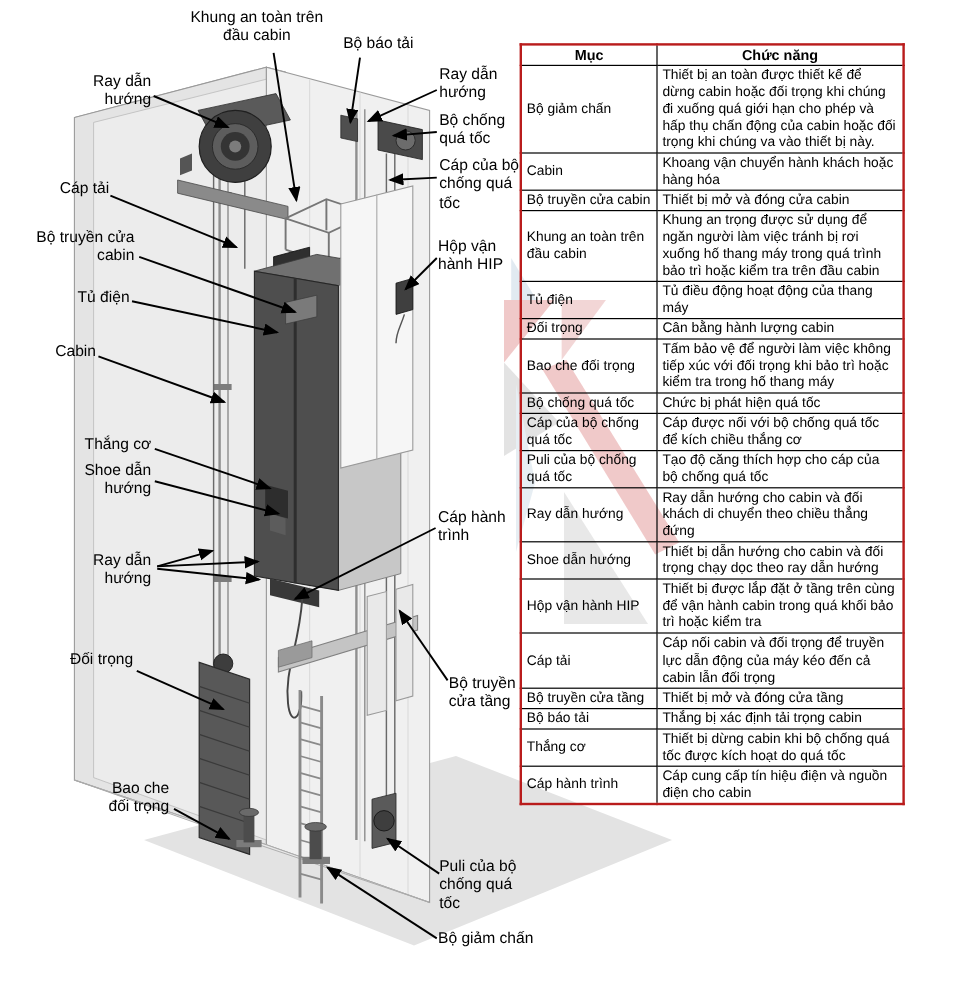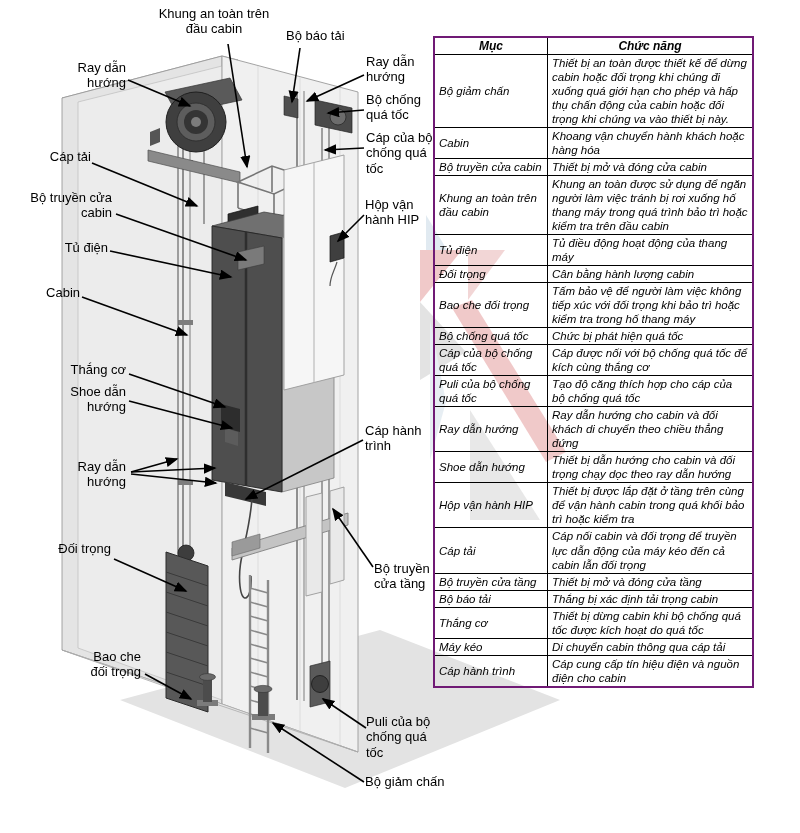--- a/index.html
+++ b/index.html
@@ -9,21 +9,21 @@
   .art{position:absolute;left:0;top:0;width:800px;height:833px;z-index:1;}
   
   .wm{position:absolute;left:0;top:0;width:800px;height:833px;z-index:0;}
   
   .lbl{position:absolute;font-size:13px;line-height:1.18;color:#000;z-index:3;}
   .r{text-align:right;}
   .c{text-align:center;}
   
   .tbl-wrap{position:absolute;left:433px;top:36px;width:321px;z-index:2;}
   table.parts{border-collapse:collapse;width:100%;background:transparent;
-              border:2px solid #701a75;font-style:italic;}
+              border:2px solid #b91c1c;}
   table.parts th{border:1px solid #000;font-weight:bold;font-size:12px;
                  padding:1px 3px;text-align:center;}
   table.parts td{border:1px solid #000;font-size:11.5px;line-height:1.22;
                  padding:1px 4px;vertical-align:middle;background:transparent;}
   td.col-item{width:104px;}
 </style>
 </head>
 <body>
 
 <div class="page">
@@ -264,41 +264,41 @@
           <tr>
             <td class="col-item">Cabin</td>
             <td>Khoang vận chuyển hành khách hoặc hàng hóa</td>
           </tr>
           <tr>
             <td class="col-item">Bộ truyền cửa cabin</td>
             <td>Thiết bị mở và đóng cửa cabin</td>
           </tr>
           <tr>
             <td class="col-item">Khung an toàn trên đầu cabin</td>
-            <td>Khung an toàn được sử dụng để ngăn người làm việc tránh bị rơi xuống hố thang máy trong quá trình bảo trì hoặc kiểm tra trên đầu cabin</td>
+            <td>Khung an trọng được sử dụng để ngăn người làm việc tránh bị rơi xuống hố thang máy trong quá trình bảo trì hoặc kiểm tra trên đầu cabin</td>
           </tr>
           <tr>
             <td class="col-item">Tủ điện</td>
             <td>Tủ điều động hoạt động của thang máy</td>
           </tr>
           <tr>
             <td class="col-item">Đối trọng</td>
             <td>Cân bằng hành lượng cabin</td>
           </tr>
           <tr>
             <td class="col-item">Bao che đối trọng</td>
             <td>Tấm bảo vệ để người làm việc không tiếp xúc với đối trọng khi bảo trì hoặc kiểm tra trong hố thang máy</td>
           </tr>
           <tr>
             <td class="col-item">Bộ chống quá tốc</td>
             <td>Chức bị phát hiện quá tốc</td>
           </tr>
           <tr>
             <td class="col-item">Cáp của bộ chống quá tốc</td>
-            <td>Cáp được nối với bộ chống quá tốc để kích cùng thắng cơ</td>
+            <td>Cáp được nối với bộ chống quá tốc để kích chiều thắng cơ</td>
           </tr>
           <tr>
             <td class="col-item">Puli của bộ chống quá tốc</td>
             <td>Tạo độ căng thích hợp cho cáp của bộ chống quá tốc</td>
           </tr>
           <tr>
             <td class="col-item">Ray dẫn hướng</td>
             <td>Ray dẫn hướng cho cabin và đối khách di chuyển theo chiều thẳng đứng</td>
           </tr>
           <tr>
@@ -317,24 +317,20 @@
             <td class="col-item">Bộ truyền cửa tầng</td>
             <td>Thiết bị mở và đóng cửa tầng</td>
           </tr>
           <tr>
             <td class="col-item">Bộ báo tải</td>
             <td>Thắng bị xác định tải trọng cabin</td>
           </tr>
           <tr>
             <td class="col-item">Thắng cơ</td>
             <td>Thiết bị dừng cabin khi bộ chống quá tốc được kích hoạt do quá tốc</td>
-          </tr>
-          <tr>
-            <td class="col-item">Máy kéo</td>
-            <td>Di chuyển cabin thông qua cáp tải</td>
           </tr>
           <tr>
             <td class="col-item">Cáp hành trình</td>
             <td>Cáp cung cấp tín hiệu điện và nguồn điện cho cabin</td>
           </tr>
         </tbody>
     </table>
   </div>
 
 </div>

